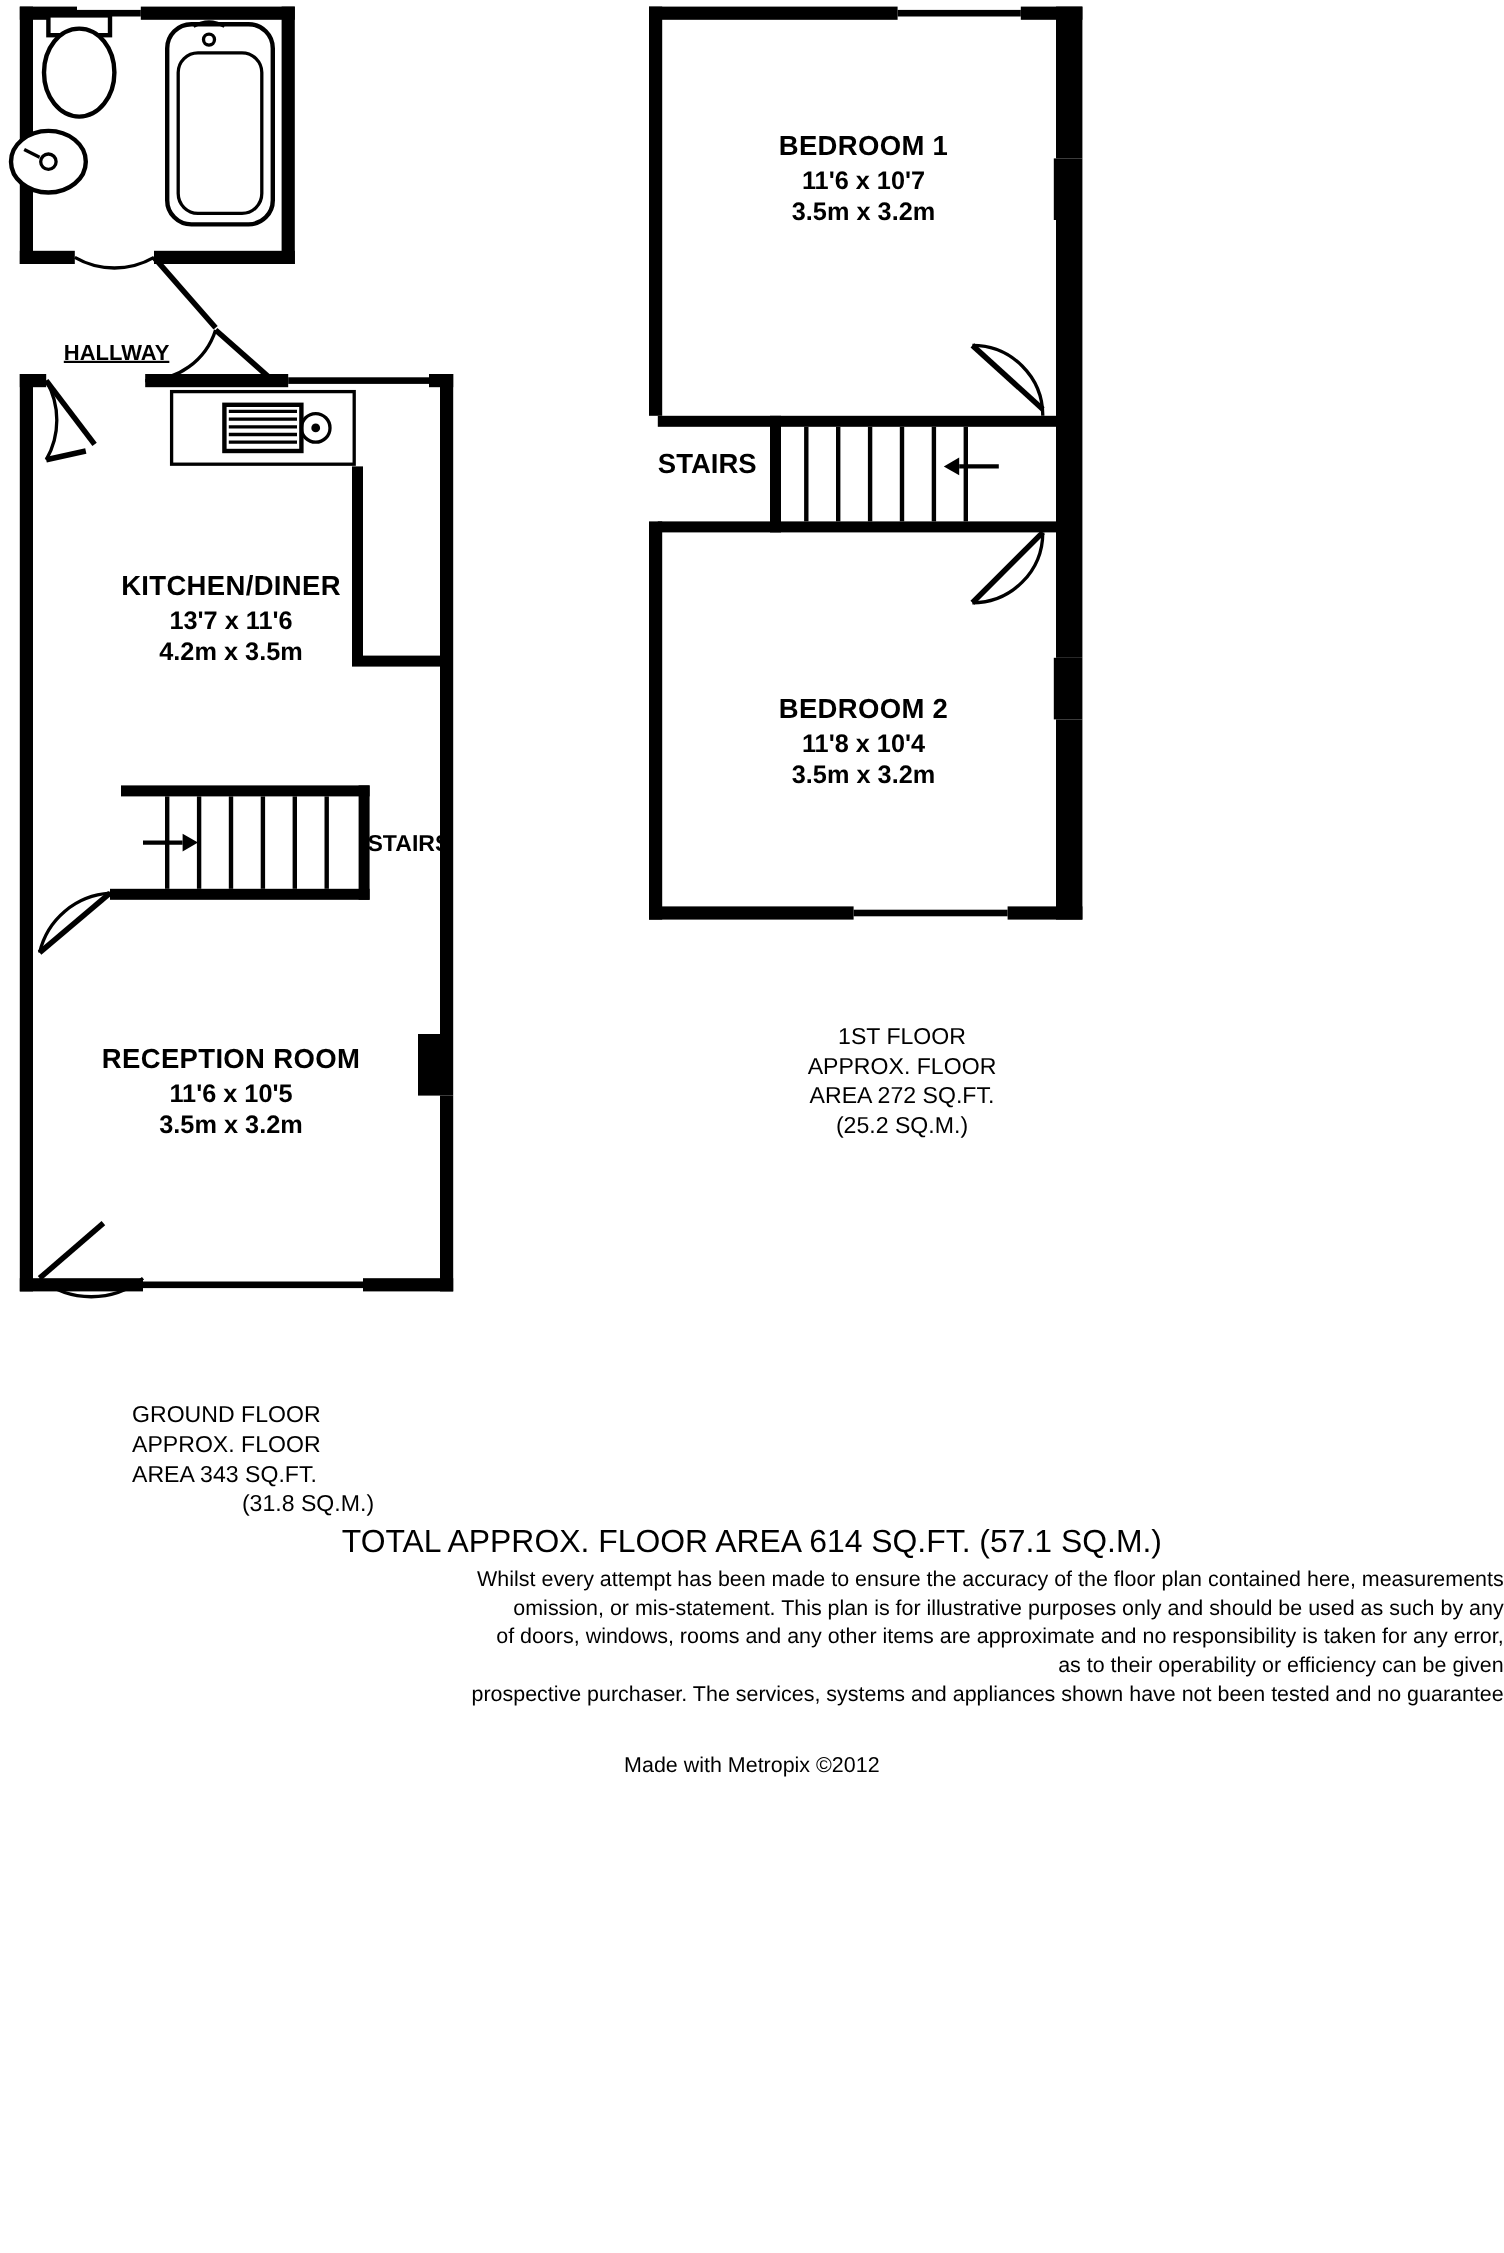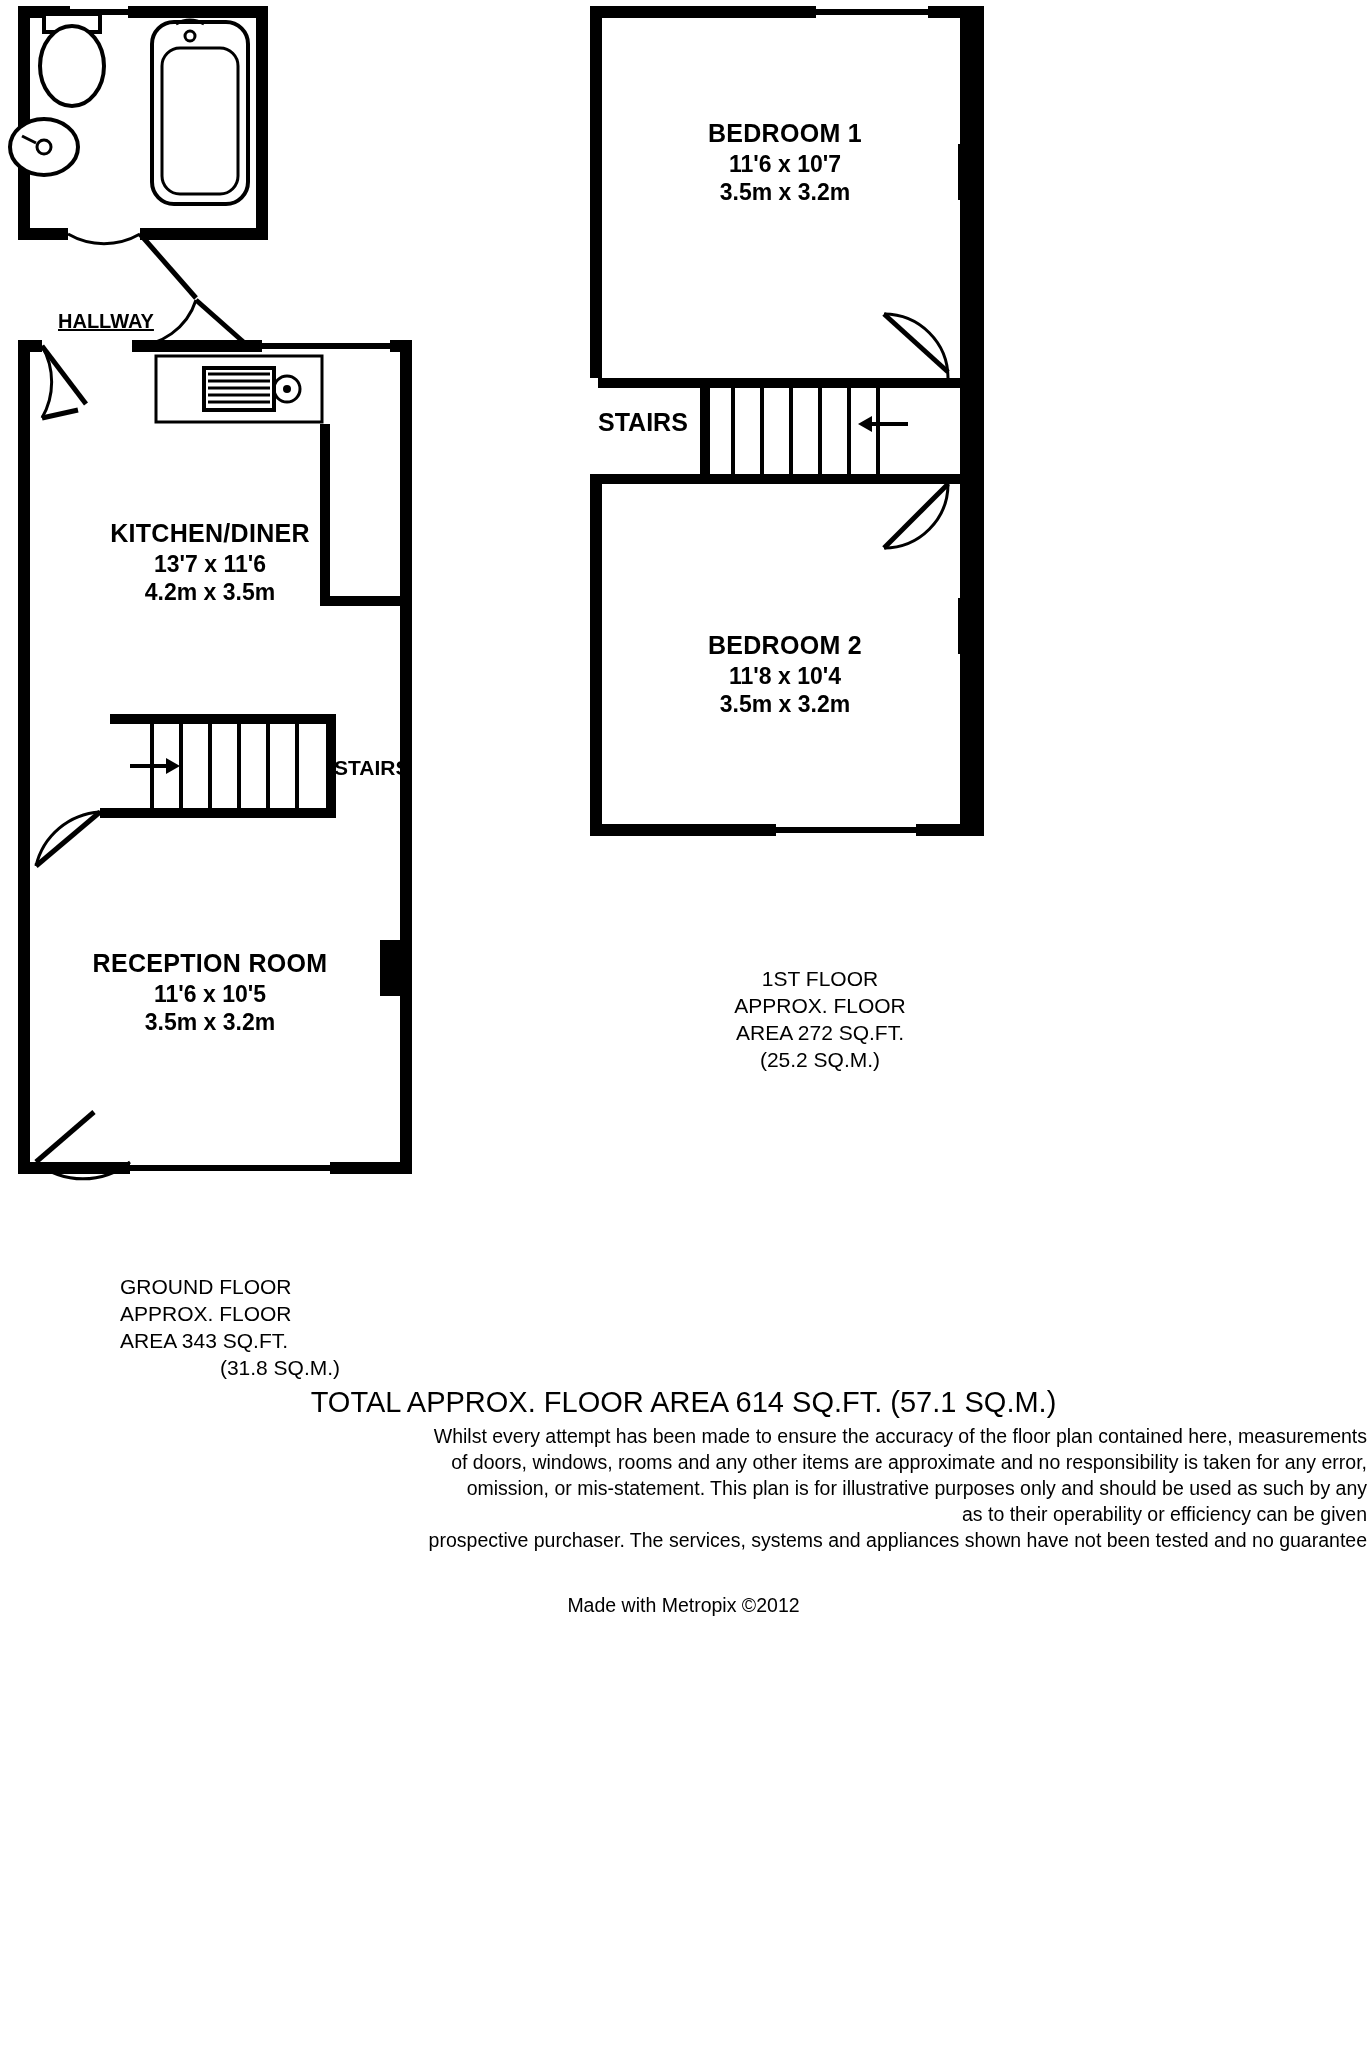--- a/index.html
+++ b/index.html
@@ -258,42 +258,42 @@
   <div class="small-label" style="left:598px; top:408px; font-size:25px;">
     <span>STAIRS</span>
   </div>
 
   <div class="label" style="left:630px; top:630px; width:310px;">
     <div class="l1">BEDROOM 2</div>
     <div class="l2">11'8 x 10'4</div>
     <div class="l3">3.5m x 3.2m</div>
   </div>
 
-  <div class="footer-block footer-center" style="left:660px; top:930px; width:320px;margin-top:36px;">
+  <div class="footer-block footer-center" style="left:660px; top:930px; width:320px;">
     <div>1ST FLOOR</div>
     <div>APPROX. FLOOR</div>
     <div>AREA 272 SQ.FT.</div>
     <div>(25.2 SQ.M.)</div>
   </div>
 
   <div class="footer-block" style="left:120px; top:1274px; width:320px; text-align:left;">
     <div>GROUND FLOOR</div>
     <div>APPROX. FLOOR</div>
     <div>AREA 343 SQ.FT.</div>
     <div style="text-align:center;">(31.8 SQ.M.)</div>
   </div>
 
   <div class="total-area" style="top:1386px;">
     <span>TOTAL APPROX. FLOOR AREA 614 SQ.FT. (57.1 SQ.M.)</span>
   </div>
 
   <div class="disclaimer" style="top:1424px;">
     <div>Whilst every attempt has been made to ensure the accuracy of the floor plan contained here, measurements</div>
+    <div>omission, or mis-statement. This plan is for illustrative purposes only and should be used as such by any</div>
     <div>of doors, windows, rooms and any other items are approximate and no responsibility is taken for any error,</div>
-    <div>omission, or mis-statement. This plan is for illustrative purposes only and should be used as such by any</div>
     <div>as to their operability or efficiency can be given</div>
     <div>prospective purchaser. The services, systems and appliances shown have not been tested and no guarantee</div>
   </div>
 
   <div class="made-with" style="top:1594px;">
     <span>Made with Metropix ©2012</span>
   </div>
 
 </div>
 

